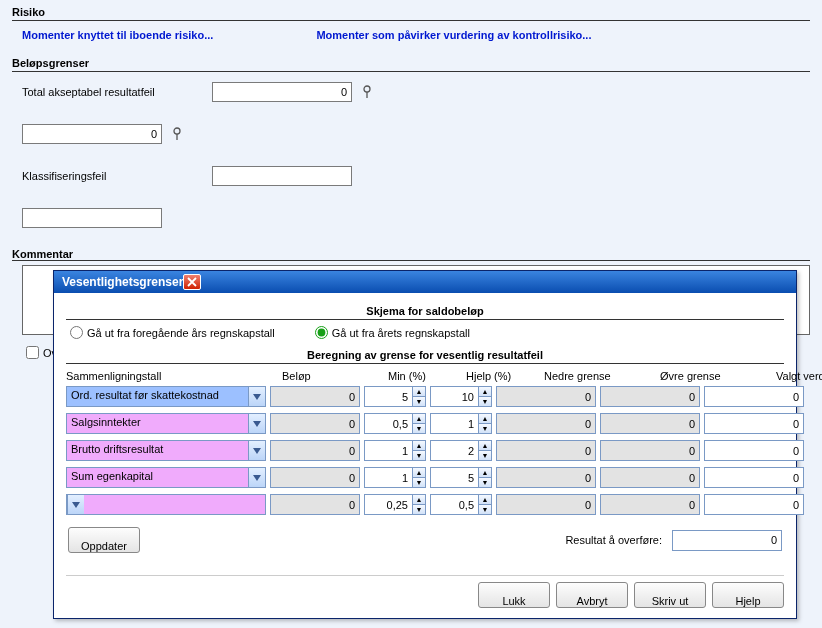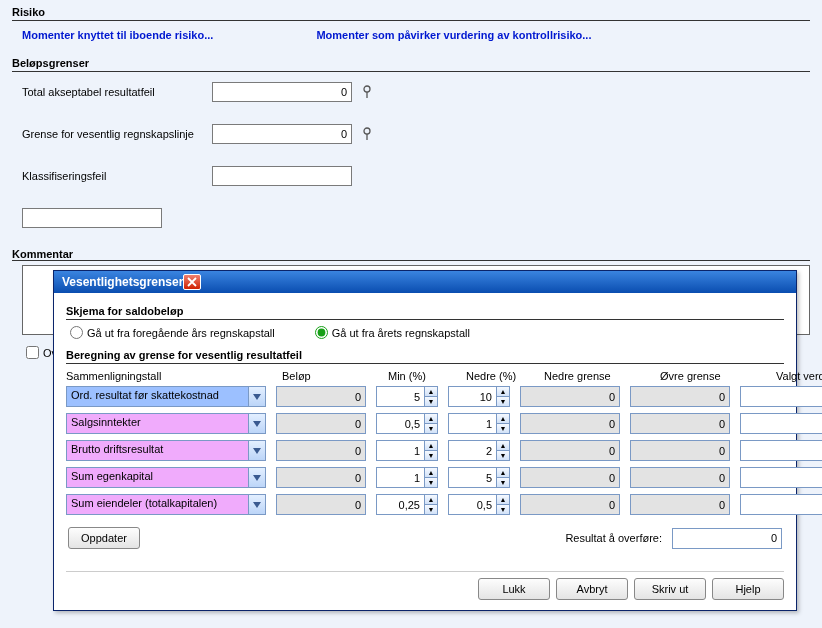--- a/index.html
+++ b/index.html
@@ -111,20 +111,21 @@
   }
   .closebtn svg { display:block; }
   .dialog-body {
     padding: 8px 12px 10px 12px;
   }
   .dlg-section {
     font-weight: bold;
     border-bottom: 1px solid #333;
     margin: 4px 0 6px 0;
     padding-bottom: 2px;
+    text-align: center;
   }
   .radio-row {
     margin: 4px 0 10px 4px;
     display: flex;
     align-items: flex-end;
     gap: 40px;
   }
   .radio-row label {
     display: flex;
     align-items: center;
@@ -141,21 +142,21 @@
     margin: 6px 0 2px 0;
     gap: 16px;
   }
   .grid-head > div {
     font-size: 11px;
     padding-bottom: 2px;
   }
   .grid-row {
     display: grid;
     grid-template-columns: 200px 90px 62px 62px 100px 100px 100px;
-    column-gap: 10px;
+    column-gap: 4px;
     align-items: center;
     margin-bottom: 6px;
   }
   .combo {
     width: 100%;
     height: 21px;
     border: 1px solid #7a99c5;
     background: #f0abfc;
     display: flex;
   }
@@ -218,21 +219,21 @@
     padding: 0 2px;
   }
   .btn {
     min-width: 72px;
     height: 22px;
     border: 1px solid #888;
     background: linear-gradient(to bottom,#fdfdfd,#e4e4e4);
     border-radius: 3px;
     font-family: inherit;
     font-size: 11px;
-    padding: 4px 10px;
+    padding: 12px 10px;
     cursor: pointer;
   }
   .result-area {
     display: flex;
     align-items: center;
     gap: 10px;
   }
   .result-area .cell-input { width: 110px; }
   .dlg-footer {
     border-top: 1px solid #ccc;
@@ -259,21 +260,20 @@
   <input class="num-input" value="0" style="">
   <span class="pin-icon">
     <svg width="12" height="14" viewBox="0 0 12 14">
         <circle cx="6" cy="4" r="3" fill="none" stroke="#555" stroke-width="1.3"></circle>
         <line x1="6" y1="7" x2="6" y2="13" stroke="#555" stroke-width="1.3"></line>
       </svg>
   </span>
 </div>
 
 <div class="form-row">
-  <label>Grense for vesentlig regnskapslinje</label>
   <input class="num-input" value="0" style="">
   <span class="pin-icon">
     <svg width="12" height="14" viewBox="0 0 12 14">
         <circle cx="6" cy="4" r="3" fill="none" stroke="#555" stroke-width="1.3"></circle>
         <line x1="6" y1="7" x2="6" y2="13" stroke="#555" stroke-width="1.3"></line>
       </svg>
   </span>
 </div>
 
 <div class="form-row">
@@ -314,21 +314,21 @@
           <span>Gå ut fra årets regnskapstall</span>
       </label>
     </div>
 
     <div class="dlg-section">Beregning av grense for vesentlig resultatfeil</div>
 
     <div class="grid-head">
       <div>Sammenligningstall</div>
       <div>Beløp</div>
       <div>Min (%)</div>
-      <div>Nedre (%)</div>
+      <div>Hjelp (%)</div>
       <div>Nedre grense</div>
       <div>Øvre grense</div>
       <div>Valgt verdi</div>
     </div>
 
     <div id="grid-rows">
         <div class="grid-row">
           <div class="combo sel">
             <div class="combo-text">Ord. resultat før skattekostnad</div>
             <div class="combo-arrow">
@@ -435,21 +435,20 @@
               <div>▲</div>
               <div>▼</div>
             </div>
           </div>
           <input class="cell-input cell-ro" readonly="readonly" value="0" style="">
           <input class="cell-input cell-ro" readonly="readonly" value="0" style="">
           <input class="cell-input" value="0" style="">
         </div>
         <div class="grid-row">
           <div class="combo">
-            <div class="combo-text">Sum eiendeler (totalkapitalen)</div>
             <div class="combo-arrow">
               <svg width="8" height="6" viewBox="0 0 8 6">
                 <path d="M0 0 L8 0 L4 6 Z" fill="#3a5a90"></path>
               </svg>
             </div>
           </div>
           <input class="cell-input cell-ro" readonly="readonly" value="0" style="">
           <div class="spinner-wrap">
             <input class="cell-input" value="0,25" style="">
             <div class="spin-btns">

